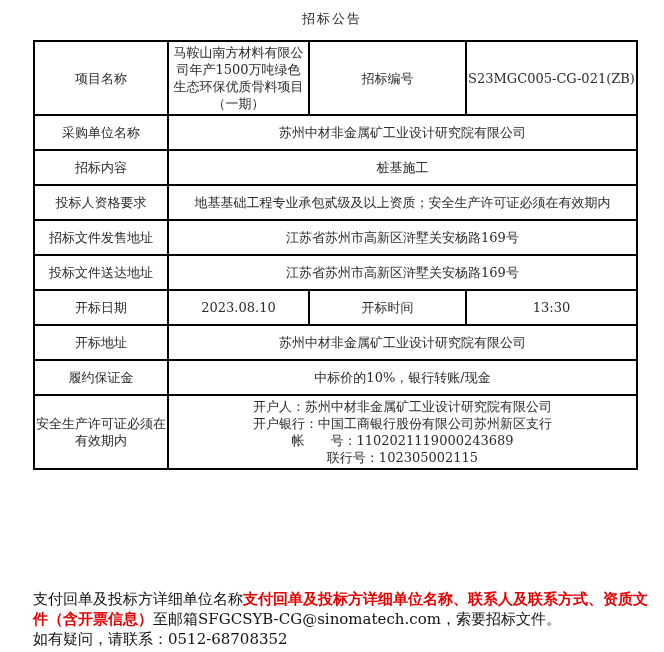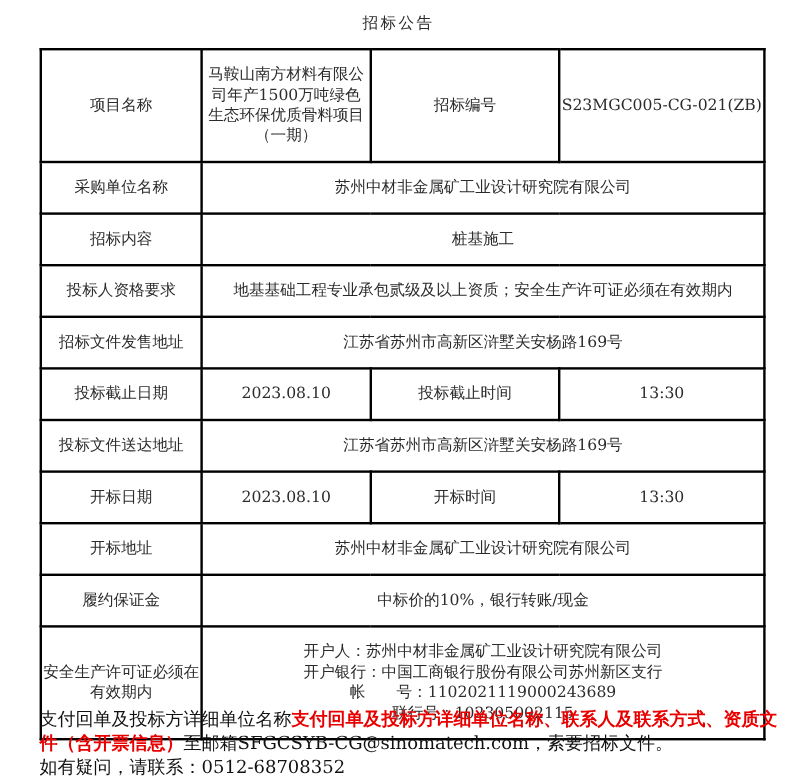--- a/index.html
+++ b/index.html
@@ -15,21 +15,21 @@
     text-align: center; font-size: 13px; letter-spacing: 2px; color: #2b2b2b;
   }
   table.tender-table {
     position: absolute; left: 33px; top: 40px;
     width: 603px; border-collapse: collapse; table-layout: fixed;
     font-size: 13px; color: #2b2b2b;
   }
   .tender-table td {
     border: 2px solid #000;
     text-align: center; vertical-align: middle;
-    padding: 12px 1px; line-height: 17px;
+    padding: 2px 1px; line-height: 17px;
     word-break: break-word;
   }
   col.c0 { width: 134px; }
   col.c1 { width: 141px; }
   col.c2 { width: 157px; }
   col.c3 { width: 171px; }
   tr.row-tall    { height: 62px; }
   tr.row-std     { height: 35px; }
   tr.row-account { height: 68px; }
   .acct-line { line-height: 17px; }
@@ -72,26 +72,20 @@
       </tr>
       <tr class="row-std">
         <td>投标人资格要求</td>
         <td colspan="3">地基基础工程专业承包贰级及以上资质；安全生产许可证必须在有效期内</td>
       </tr>
       <tr class="row-std">
         <td>招标文件发售地址</td>
         <td colspan="3">江苏省苏州市高新区浒墅关安杨路169号</td>
       </tr>
       <tr class="row-std">
-        <td>投标截止日期</td>
-        <td>2023.08.10</td>
-        <td>投标截止时间</td>
-        <td>13:30</td>
-      </tr>
-      <tr class="row-std">
         <td>投标文件送达地址</td>
         <td colspan="3">江苏省苏州市高新区浒墅关安杨路169号</td>
       </tr>
       <tr class="row-std">
         <td>开标日期</td>
         <td>2023.08.10</td>
         <td>开标时间</td>
         <td>13:30</td>
       </tr>
       <tr class="row-std">

